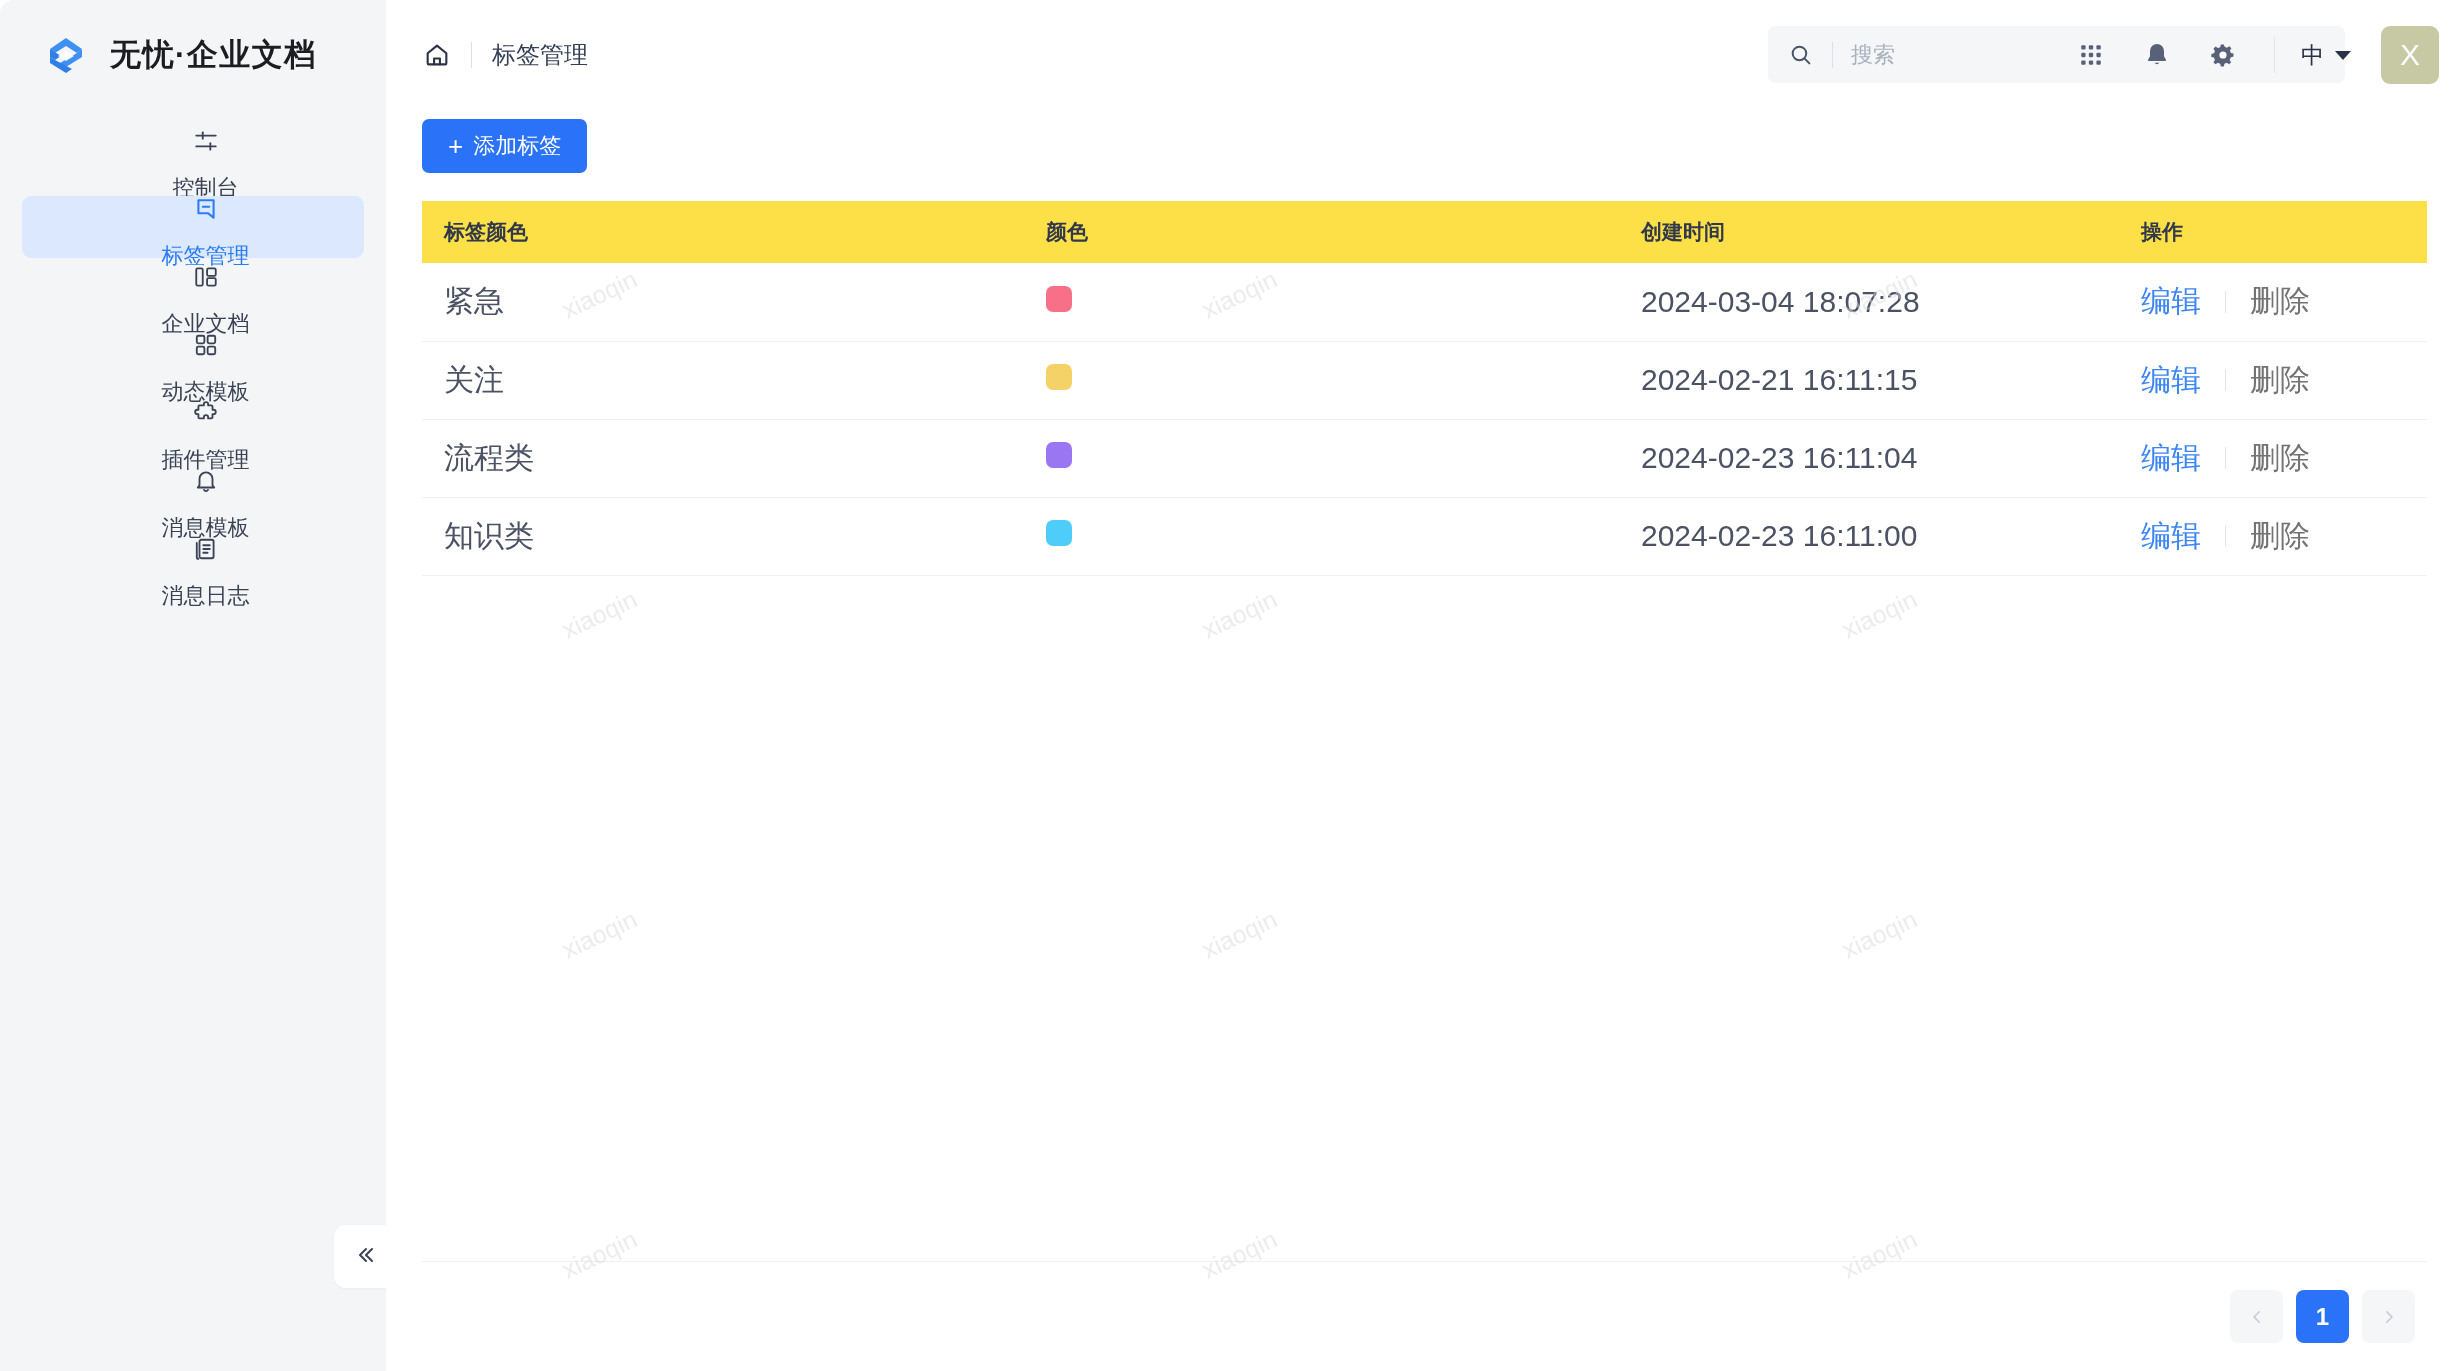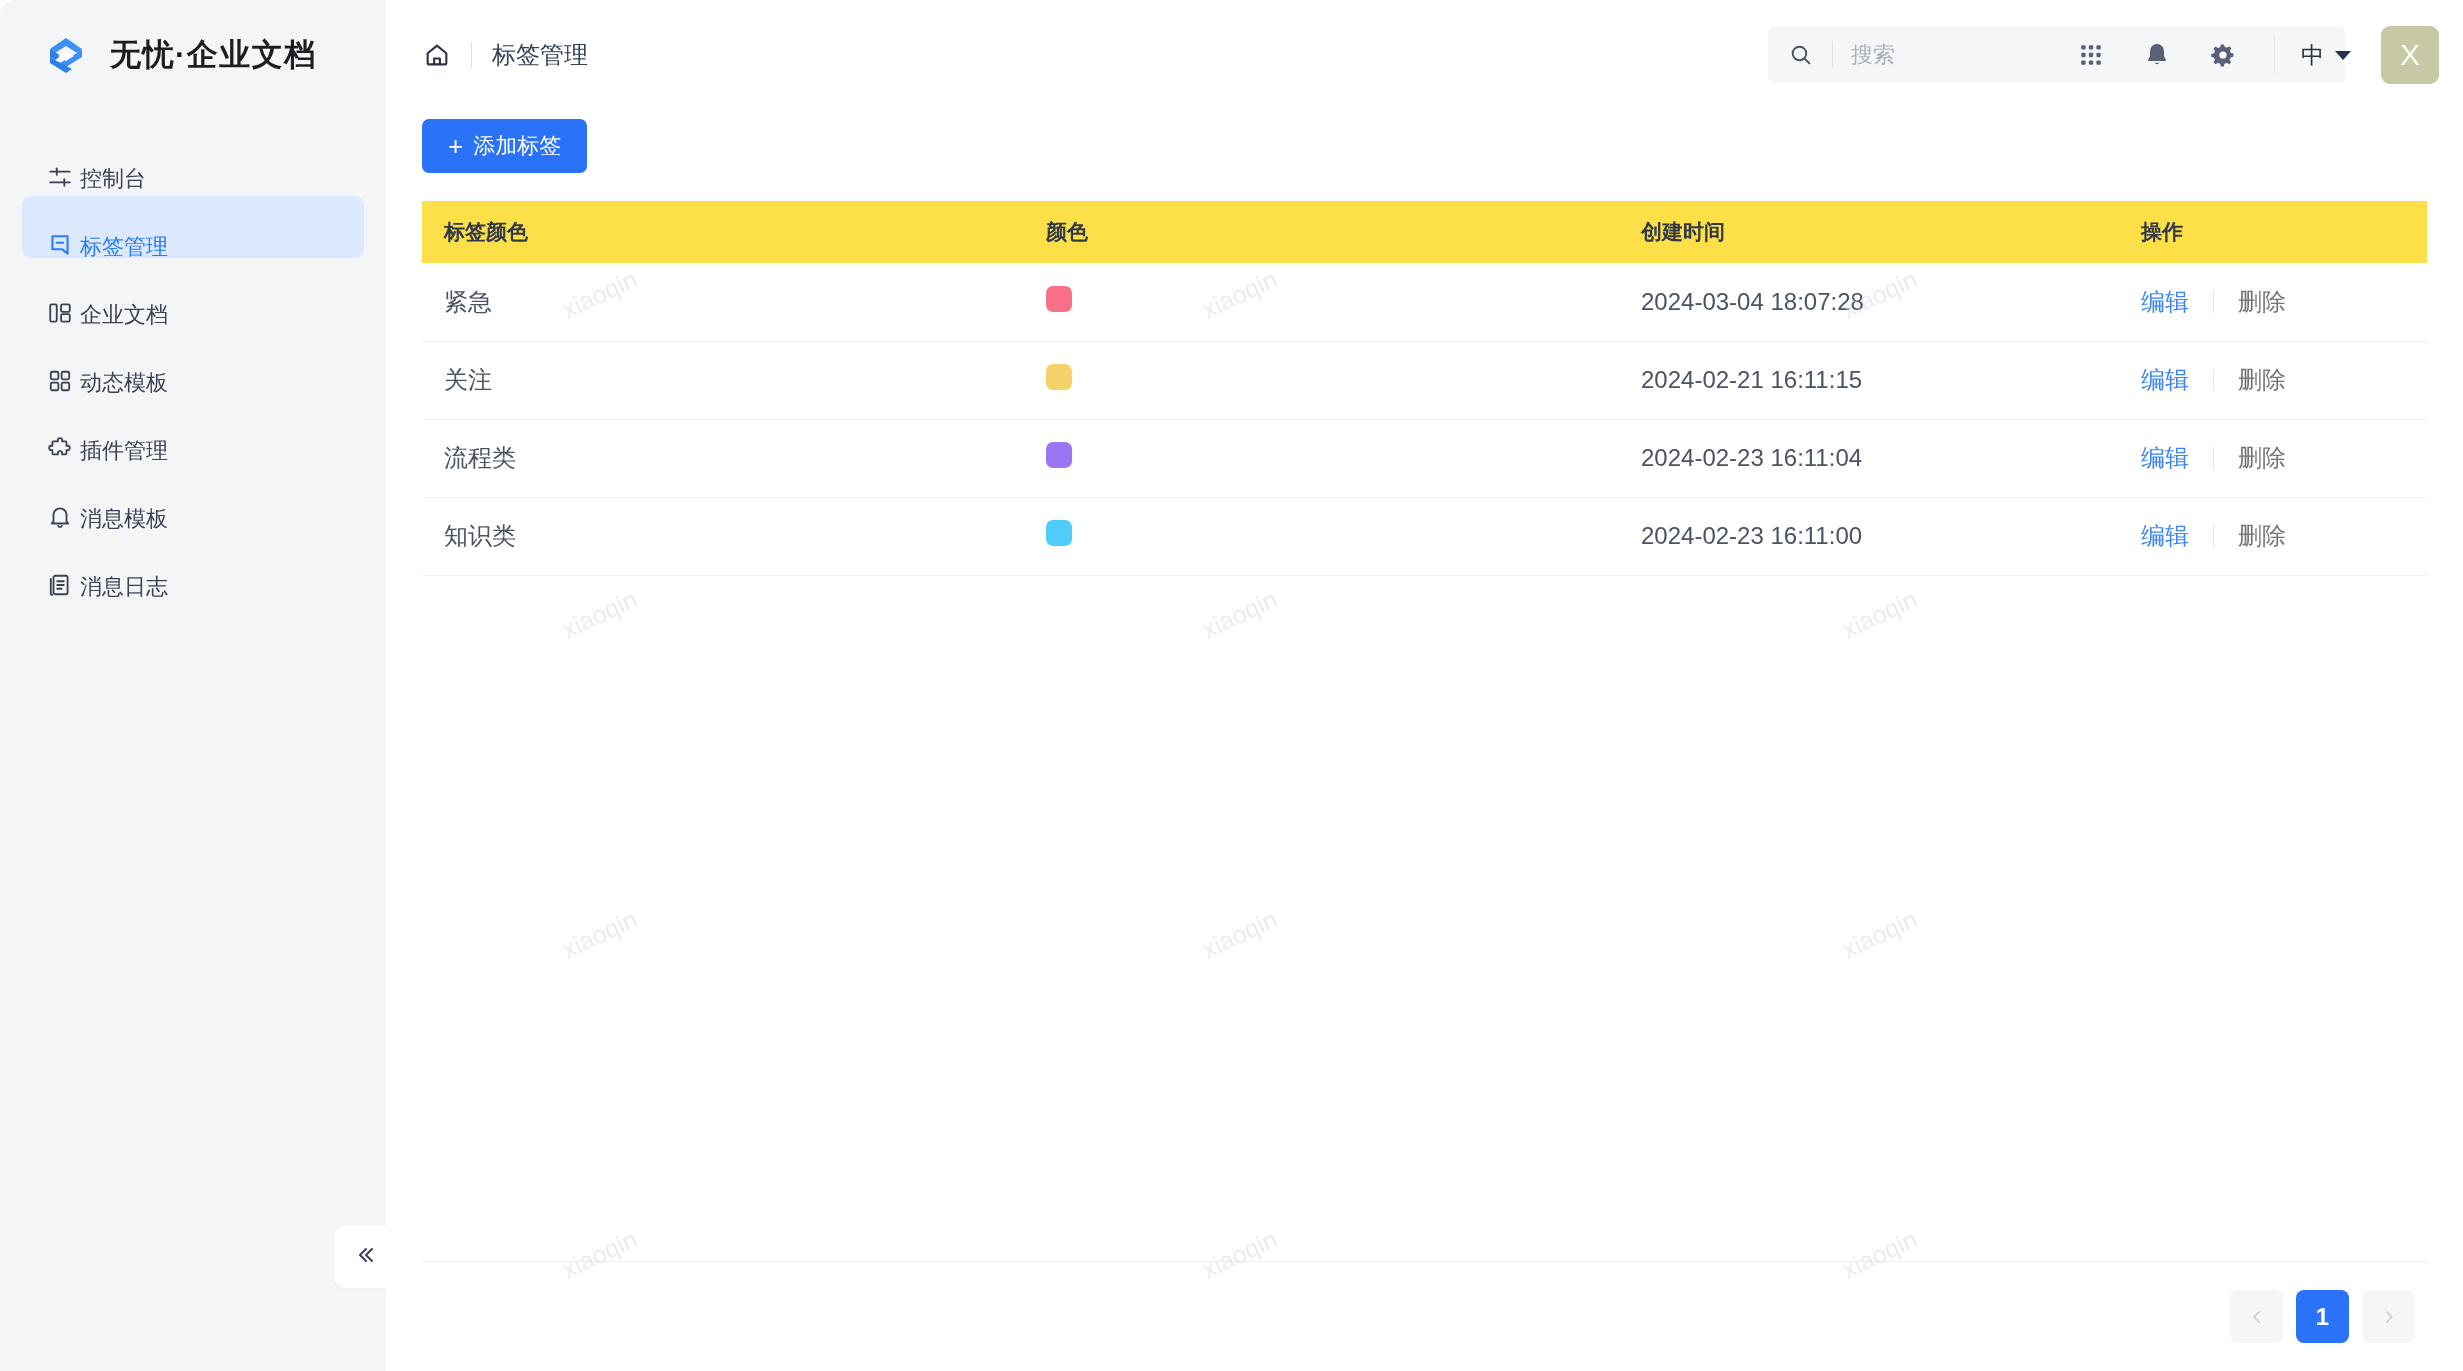--- a/index.html
+++ b/index.html
@@ -48,29 +48,30 @@
     font-weight: 700;
     color: #1b1d21;
     letter-spacing: 1.5px;
     white-space: nowrap;
   }
 
   .nav { padding-top: 18px; }
   .nav-item {
     position: relative;
     display: flex;
-    align-items: flex-end;
-    gap: 7px;
+    align-items: center;
+    gap: 23px;
     height: 62px;
     margin: 0 22px 6px 22px;
     padding-left: 25px;
     border-radius: 9px;
     cursor: pointer;
     color: #3b4254;
     font-size: 22px;
+    flex-direction: column;
   }
   .nav-item .nav-icon {
     width: 26px; height: 26px;
     display: flex; align-items: center; justify-content: center;
     flex: 0 0 26px;
   }
   .nav-item .nav-icon svg { display: block; }
   .nav-item.active {
     background: #dce8fd;
     color: #2a7bf6;
@@ -230,21 +231,21 @@
     height: 62px;
     font-size: 21px;
     font-weight: 700;
     color: #30384a;
     text-align: left;
     padding: 0 14px;
     white-space: nowrap;
   }
   table.tags tbody td {
     height: 78px;
-    font-size: 24px;
+    font-size: 30px;
     color: #4b5263;
     padding: 0 14px;
     border-bottom: 1px solid #eff0f3;
     white-space: nowrap;
     vertical-align: middle;
   }
   .col-name  { width: 610px; padding-left: 22px !important; }
   .col-color { width: 595px; }
   .col-time  { width: auto; }
   .col-ops   { width: 300px; }

